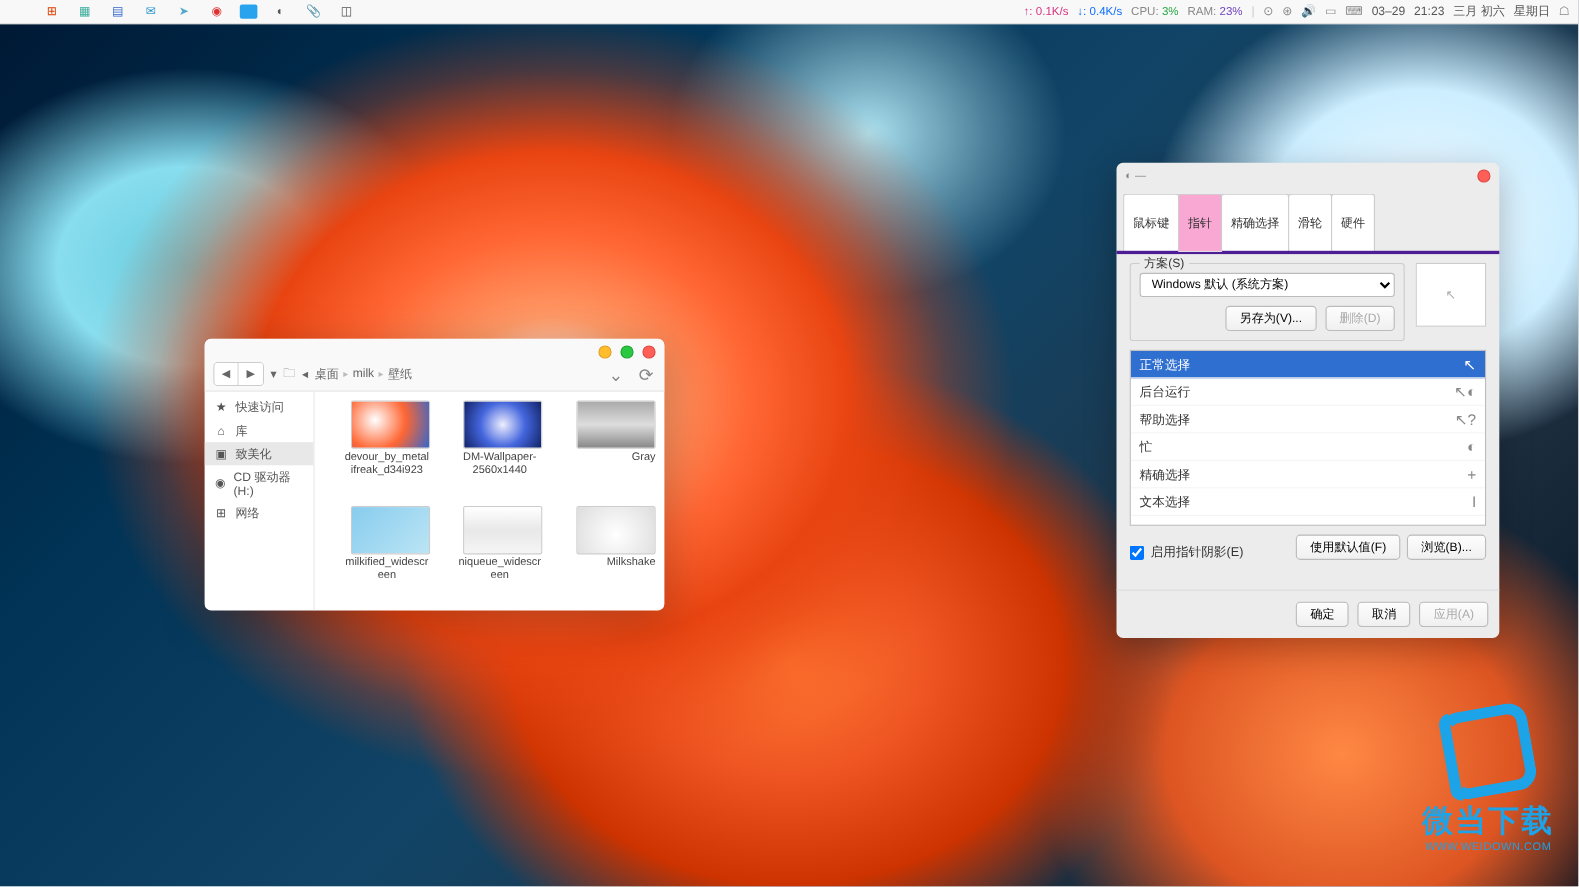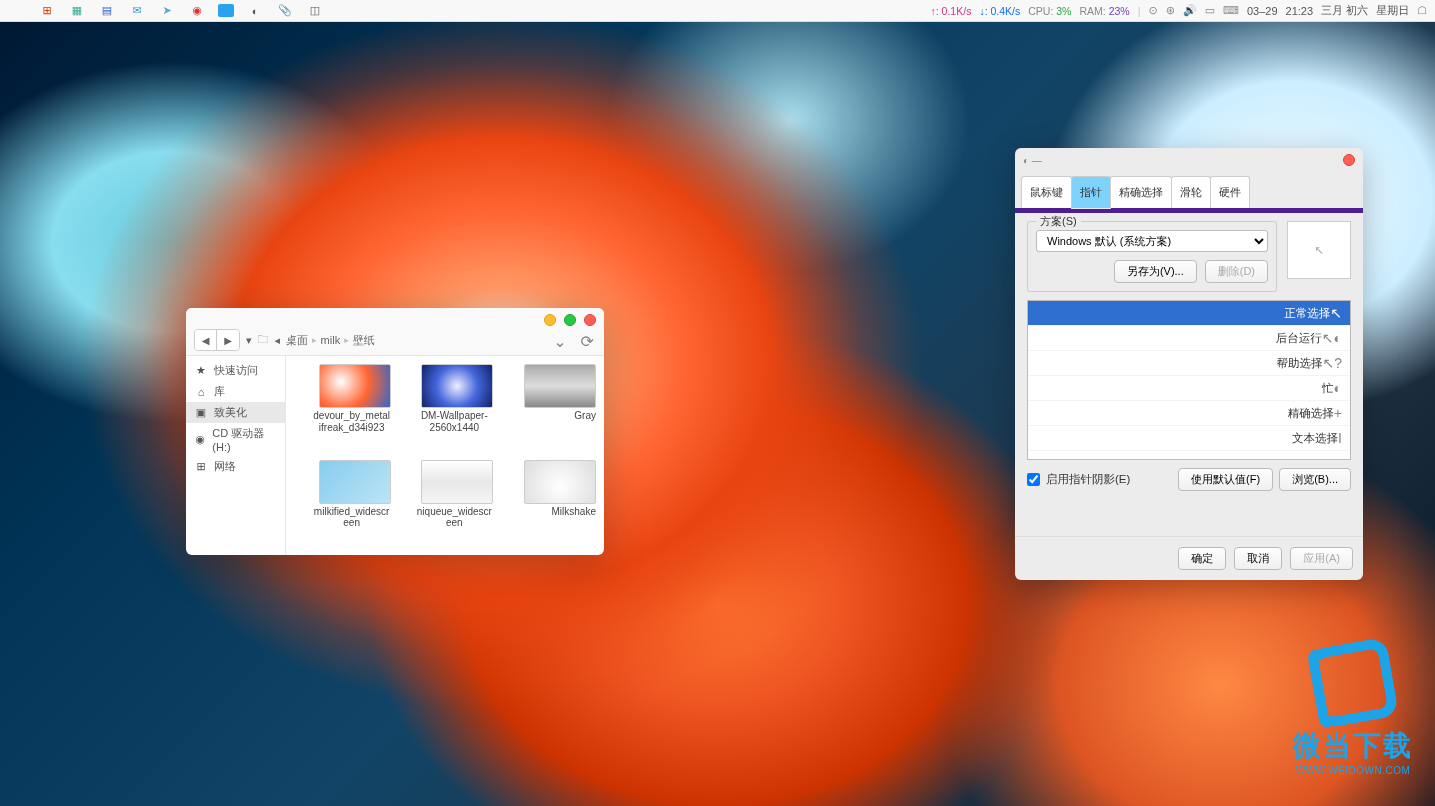--- a/index.html
+++ b/index.html
@@ -72,43 +72,43 @@
 
 
 .propdialog {
   position: absolute; left: 1015px; top: 148px; width: 348px; height: 432px;
   background: #ececec; border-radius: 6px; box-shadow: 0 8px 30px rgba(0,0,0,0.25);
   display: flex; flex-direction: column; font-size: 11.5px; color: #333;
 }
 .pd-title { height: 24px; display: flex; align-items: center; padding: 0 8px; }
 .pd-title .close { margin-left: auto; width: 12px; height: 12px; border-radius: 50%; background: #ff5f57; border: 1px solid #e04440; }
 .pd-tabs { display: flex; gap: 0; padding: 0 6px; margin-top: 4px; }
-.pd-tab { padding: 8px 8px; border: 1px solid #ccc; background: #fff; border-bottom: none; border-radius: 3px 3px 0 0; font-size: 11px; cursor: pointer; }
+.pd-tab { padding: 18px 8px; border: 1px solid #ccc; background: #fff; border-bottom: none; border-radius: 3px 3px 0 0; font-size: 11px; cursor: pointer; }
 .pd-tab + .pd-tab { margin-left: -1px; }
-.pd-tab.active { background: #7dd3fc; position: relative; z-index: 2; border-bottom: 1px solid #ececec; }
-.pd-body { flex: 1; border-top: 5px solid #4c1d95; margin-top: -1px; padding: 8px 12px; display: flex; flex-direction: column; gap: 8px; }
+.pd-tab.active { background: #f9a8d4; position: relative; z-index: 2; border-bottom: 1px solid #ececec; }
+.pd-body { flex: 1; border-top: 3px solid #4c1d95; margin-top: -1px; padding: 8px 12px; display: flex; flex-direction: column; gap: 8px; }
 
 .fieldset { border: 1px solid #ccc; border-radius: 3px; padding: 8px; position: relative; }
 .fieldset .legend { position: absolute; top: -8px; left: 8px; background: #ececec; padding: 0 4px; font-size: 11px; }
 .scheme-row { display: flex; gap: 10px; align-items: flex-start; }
 .scheme-left { flex: 1; }
 .scheme-select { width: 100%; height: 22px; border: 1px solid #bbb; border-radius: 3px; background: #fff; padding: 0 6px; font-size: 11px; }
 .scheme-btns { margin-top: 8px; display: flex; gap: 8px; justify-content: flex-end; }
 .btn { padding: 3px 12px; border: 1px solid #bbb; border-radius: 4px; background: linear-gradient(#fdfdfd,#f0f0f0); font-size: 11px; cursor: pointer; }
 .btn:disabled { color: #aaa; }
 .preview { width: 64px; height: 58px; border: 1px solid #ccc; background: #fff; display: flex; align-items: center; justify-content: center; color: #aaa; }
 
 .custom-label { font-size: 11px; margin-top: 2px; }
 .cursor-list { border: 1px solid #bbb; background: #fff; height: 160px; overflow-y: scroll; }
-.cursor-item { display: flex; align-items: center; justify-content: flex-end; padding: 4px 8px; font-size: 11.5px; border-bottom: 1px solid #f4f4f4; cursor: pointer; }
+.cursor-item { display: flex; align-items: center; justify-content: space-between; padding: 4px 8px; font-size: 11.5px; border-bottom: 1px solid #f4f4f4; cursor: pointer; }
 .cursor-item.selected { background: #2f6fd0; color: #fff; }
 .cursor-glyph { color: #888; font-size: 14px; }
 .cursor-item.selected .cursor-glyph { color: #fff; }
 
-.shadow-row { display: flex; align-items: center; gap: 6px; }
+.shadow-row { display: flex; align-items: flex-end; gap: 6px; }
 .shadow-row .btns { margin-left: auto; display: flex; gap: 6px; }
 
 .pd-footer { padding: 10px; display: flex; gap: 8px; justify-content: flex-end; border-top: 1px solid #ddd; }
 
 
 .watermark { position: absolute; right: 22px; bottom: 30px; text-align: center; }
 .watermark .logo { width: 80px; height: 80px; border: 10px solid #1ca3e8; border-left-color: transparent; border-radius: 18px; transform: rotate(-10deg); margin: 0 auto 4px; position: relative; }
 .watermark .logo::after { content: ""; position: absolute; left: -10px; top: -10px; width: 10px; height: 80px; background: #1ca3e8; border-radius: 10px 0 0 10px; }
 .wm-cn { font-size: 28px; font-weight: bold; color: #1ca3e8; letter-spacing: 2px; }
 .wm-en { font-size: 10px; color: #1ca3e8; font-weight: normal; letter-spacing: 0.5px; }

